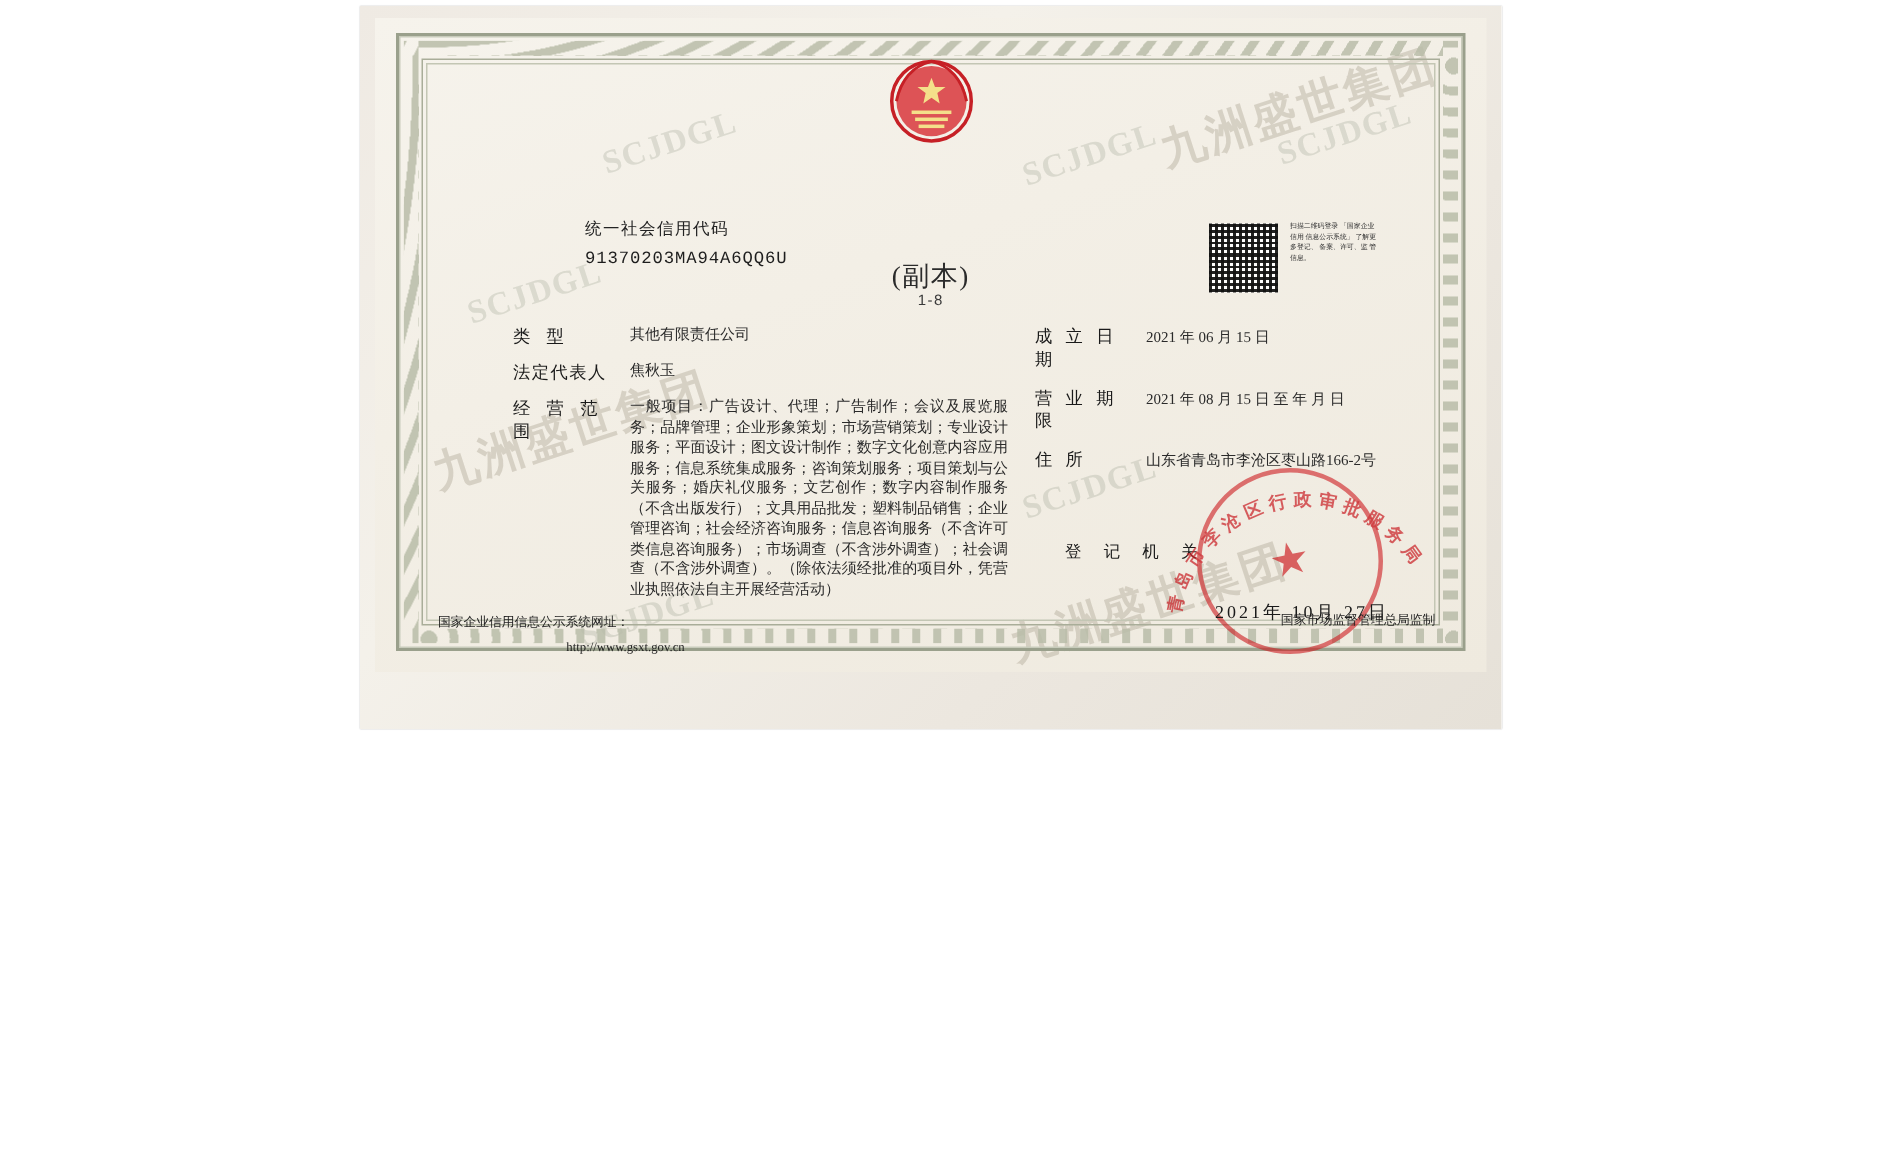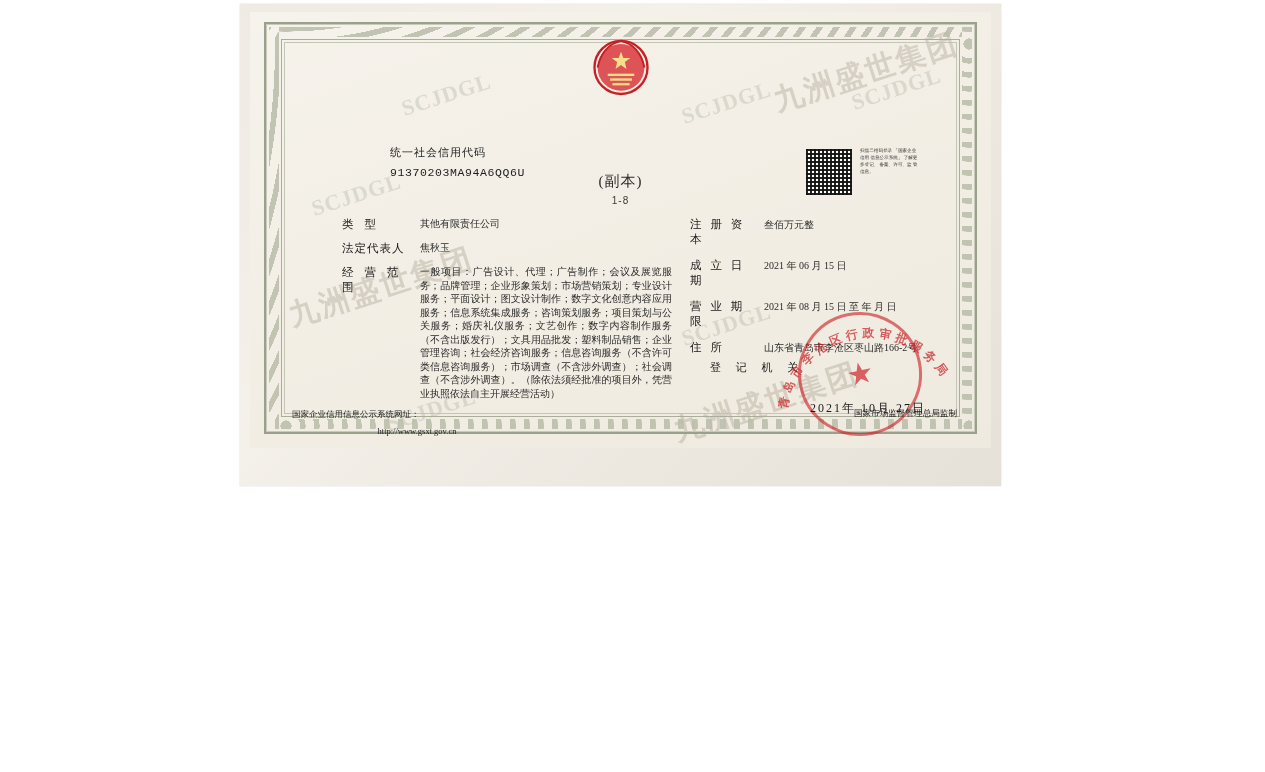--- a/index.html
+++ b/index.html
@@ -109,21 +109,21 @@
     letter-spacing: 14px;
     color: #2b2b2b;
     text-indent: 14px;
   }
   .subtitle {
     position: absolute;
     left: 0; right: 0;
     top: 160px;
     text-align: center;
     font-family: "Liberation Serif", serif;
-    font-size: 15px;
+    font-size: 18px;
     color: #2b2b2b;
     letter-spacing: 1px;
   }
   .serial {
     position: absolute;
     left: 0; right: 0;
     top: 183px;
     text-align: center;
     font-size: 10px;
     color: #3a3a3a;
@@ -379,24 +379,20 @@
         <div class="lbl w4">法定代表人</div>
         <div class="val">焦秋玉</div>
       </div>
       <div class="row">
         <div class="lbl">经 营 范 围</div>
         <div class="val scope">一般项目：广告设计、代理；广告制作；会议及展览服务；品牌管理；企业形象策划；市场营销策划；专业设计服务；平面设计；图文设计制作；数字文化创意内容应用服务；信息系统集成服务；咨询策划服务；项目策划与公关服务；婚庆礼仪服务；文艺创作；数字内容制作服务（不含出版发行）；文具用品批发；塑料制品销售；企业管理咨询；社会经济咨询服务；信息咨询服务（不含许可类信息咨询服务）；市场调查（不含涉外调查）；社会调查（不含涉外调查）。（除依法须经批准的项目外，凭营业执照依法自主开展经营活动）</div>
       </div>
     </div>
 
     <div class="fields-right">
-      <div class="rrow">
-        <div class="lbl">注 册 资 本</div>
-        <div class="val">叁佰万元整</div>
-      </div>
       <div class="rrow">
         <div class="lbl">成 立 日 期</div>
         <div class="val date-line">2021 年 06 月 15 日</div>
       </div>
       <div class="rrow">
         <div class="lbl">营 业 期 限</div>
         <div class="val date-line">2021 年 08 月 15 日 至            年        月        日</div>
       </div>
       <div class="rrow">
         <div class="lbl">住        所</div>

